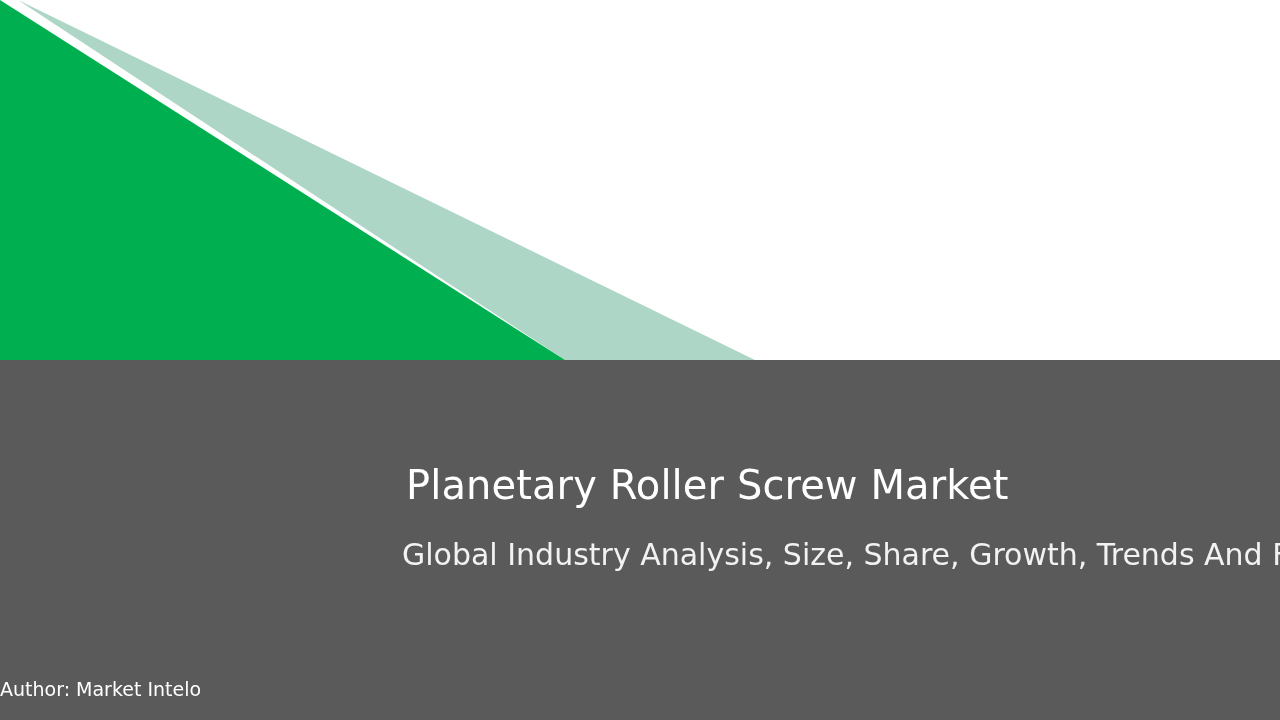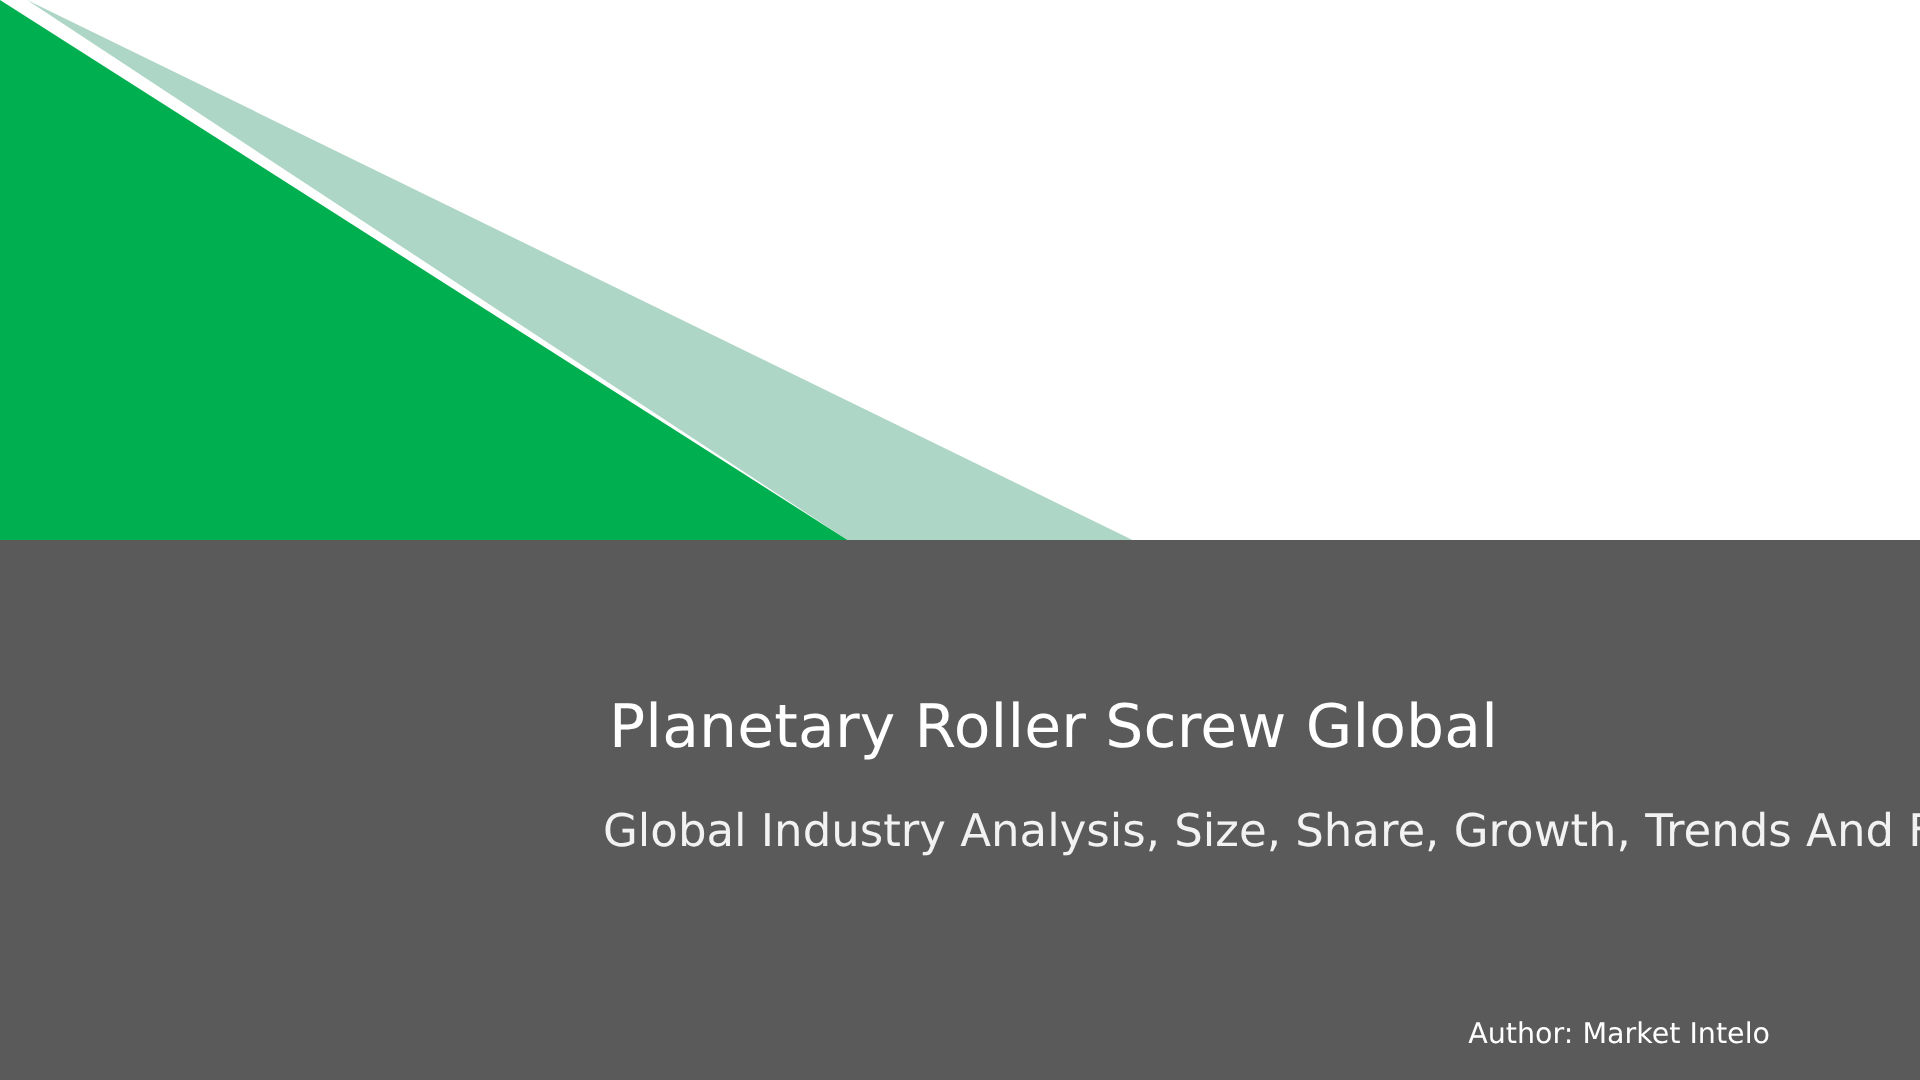--- a/index.html
+++ b/index.html
@@ -77,39 +77,39 @@
     line-height: 1.15;
     white-space: nowrap;
   }
 
   .report-author {
     position: absolute;
     left: 0;
     top: 318px;
     width: 1180px;
     margin: 0;
-    text-align: right;
+    text-align: left;
     color: #ffffff;
     font-size: 19px;
     font-weight: 400;
     line-height: 1.2;
     white-space: nowrap;
   }
 </style>
 </head>
 <body>
 
 <div class="cover">
 
   <svg class="deco-layer" viewBox="0 0 1280 720" width="1280" height="720" preserveAspectRatio="none" shape-rendering="geometricPrecision">
     <polygon points="18,0 755,360 565,360" fill="#aed6c6"></polygon>
     <polygon points="0,0 565,360 0,712" fill="#00b050"></polygon>
   </svg>
 
   <div class="panel"></div>
 
   <div class="text-block">
-    <h1 class="report-title">Planetary Roller Screw Global</h1>
+    <h1 class="report-title">Planetary Roller Screw Market</h1>
     <p class="report-subtitle">Global Industry Analysis, Size, Share, Growth, Trends And Forecast</p>
     <p class="report-author">Author: Market Intelo</p>
   </div>
 
 </div>
 
 </body></html>

